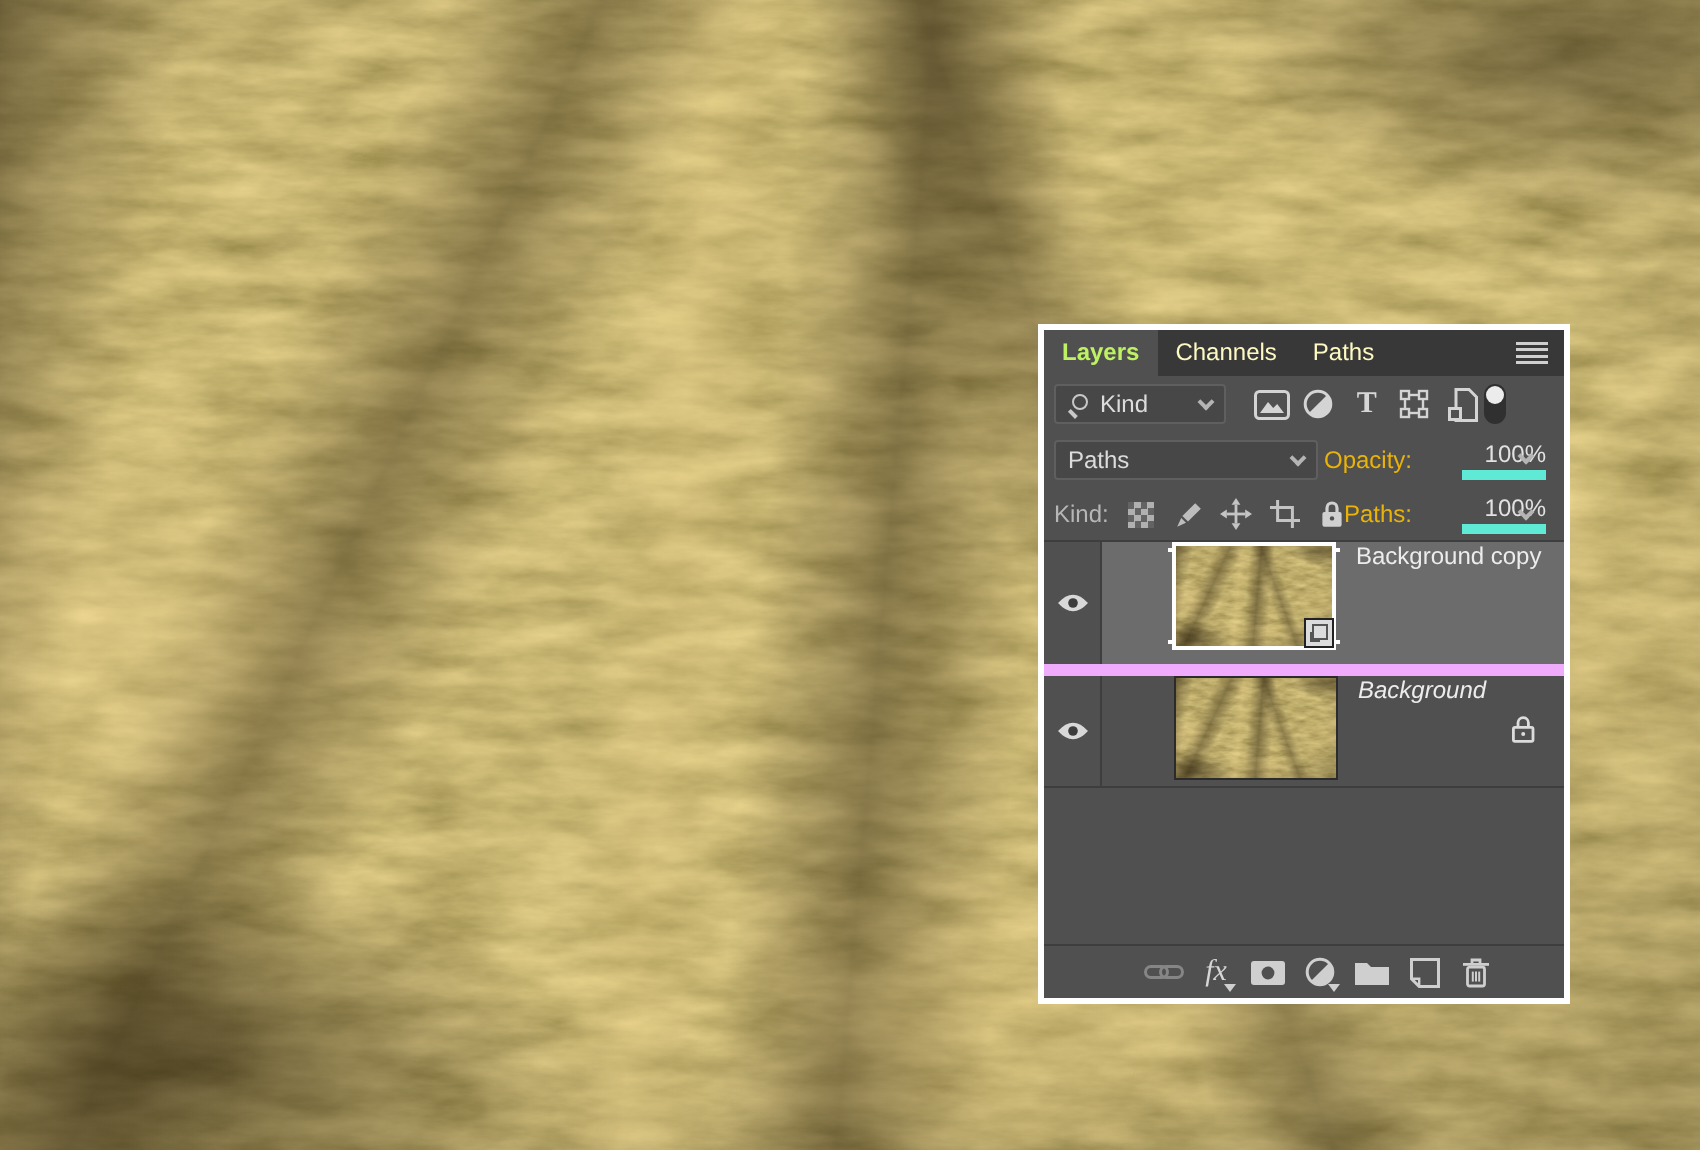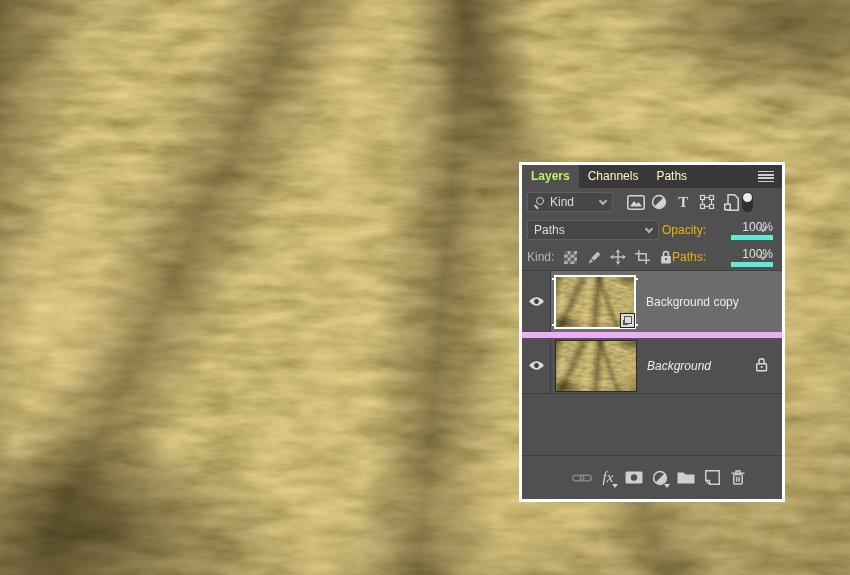--- a/index.html
+++ b/index.html
@@ -55,37 +55,37 @@
   .lock-row{height:27px;border-bottom:1px solid #3e3e3e;}
   .lock-label{color:#b6b6b6;margin-right:3px;}
   .lbtn{width:22px;height:22px;display:flex;align-items:center;justify-content:center;margin-left:2px;}
   .checker{width:13px;height:13px;background:conic-gradient(#b0b0b0 25%,#636363 0 50%,#b0b0b0 0 75%,#636363 0);
            background-size:6.5px 6.5px;}
 
   .layers-list{height:200px;display:flex;flex-direction:column;}
   .layer-row{height:61px;display:flex;flex:0 0 auto;}
   .layer-row + .layer-row{border-top:6px solid #f0abfc;}
   .eye-cell{width:29px;border-right:1px solid #3e3e3e;display:flex;align-items:center;justify-content:center;flex:0 0 auto;}
-  .row-body{flex:1;display:flex;align-items:center;position:relative;}
+  .row-body{flex:1;display:flex;position:relative;padding-left:32px;}
   .row-body.selected{background:#6c6c6c;}
   .thumb-frame{position:relative;margin-left:3px;width:82px;height:54px;border:2px solid #fff;flex:0 0 auto;}
   .thumb-plain{position:relative;margin-left:4px;width:82px;height:52px;border:1px solid #2b2b2b;flex:0 0 auto;}
   .thumb{position:absolute;inset:0;overflow:hidden;background:#7a6332;}
   .tick{position:absolute;width:4px;height:2px;background:#fff;}
   .tick.tl{left:-4px;top:1px;}  .tick.bl{left:-4px;bottom:1px;}
   .tick.tr{right:-4px;top:1px;} .tick.br{right:-4px;bottom:1px;}
   .so-badge{position:absolute;right:-1px;bottom:-1px;width:15px;height:15px;background:#dcdcdc;border:1px solid #222;}
   .so-badge::before{content:"";position:absolute;left:2px;bottom:2px;width:5px;height:5px;background:#555;}
   .so-badge::after{content:"";position:absolute;right:2px;top:2px;width:6px;height:6px;border:1.2px solid #555;background:#dcdcdc;}
   .layer-name{margin-left:10px;color:#ececec;}
   .layer-name.italic{font-style:italic;}
   .layer-lock{position:absolute;right:14px;top:50%;transform:translateY(-50%);}
   .layers-empty{flex:1;border-top:1px solid #3e3e3e;}
 
-  .toolbar{position:absolute;left:0;right:0;bottom:0;height:44px;border-top:1px solid #3e3e3e;
+  .toolbar{position:absolute;left:0;right:0;bottom:0;height:27px;border-top:1px solid #3e3e3e;
            display:flex;align-items:center;padding-left:50px;gap:6px;}
   .tbtn{width:20px;height:20px;display:flex;align-items:center;justify-content:center;position:relative;}
   .fx-glyph{font-family:"Liberation Serif",serif;font-style:italic;font-size:15px;color:#d6d6d6;line-height:1;}
   .mini-caret{position:absolute;right:0;bottom:0;width:0;height:0;
               border-left:3px solid transparent;border-right:3px solid transparent;border-top:4px solid #cfcfcf;}
 </style>
 </head>
 <body>
 
 <svg width="0" height="0" style="position:absolute">

